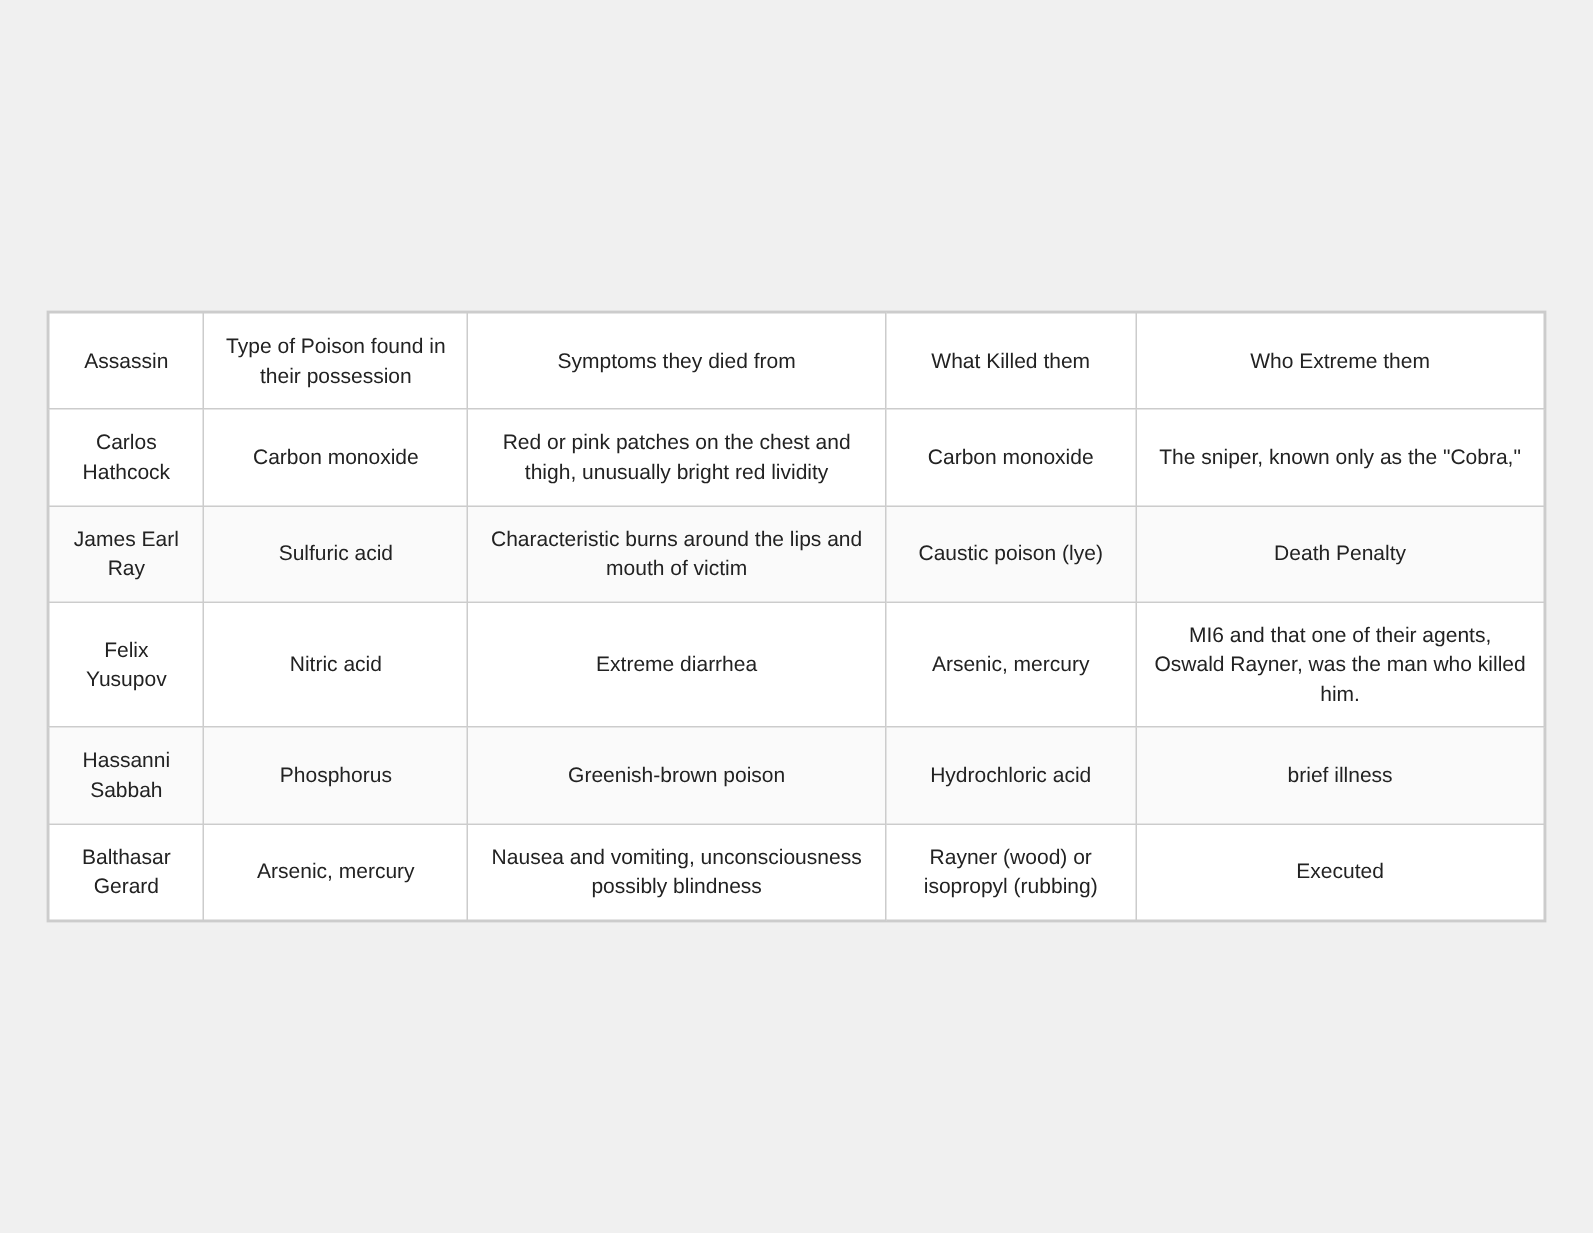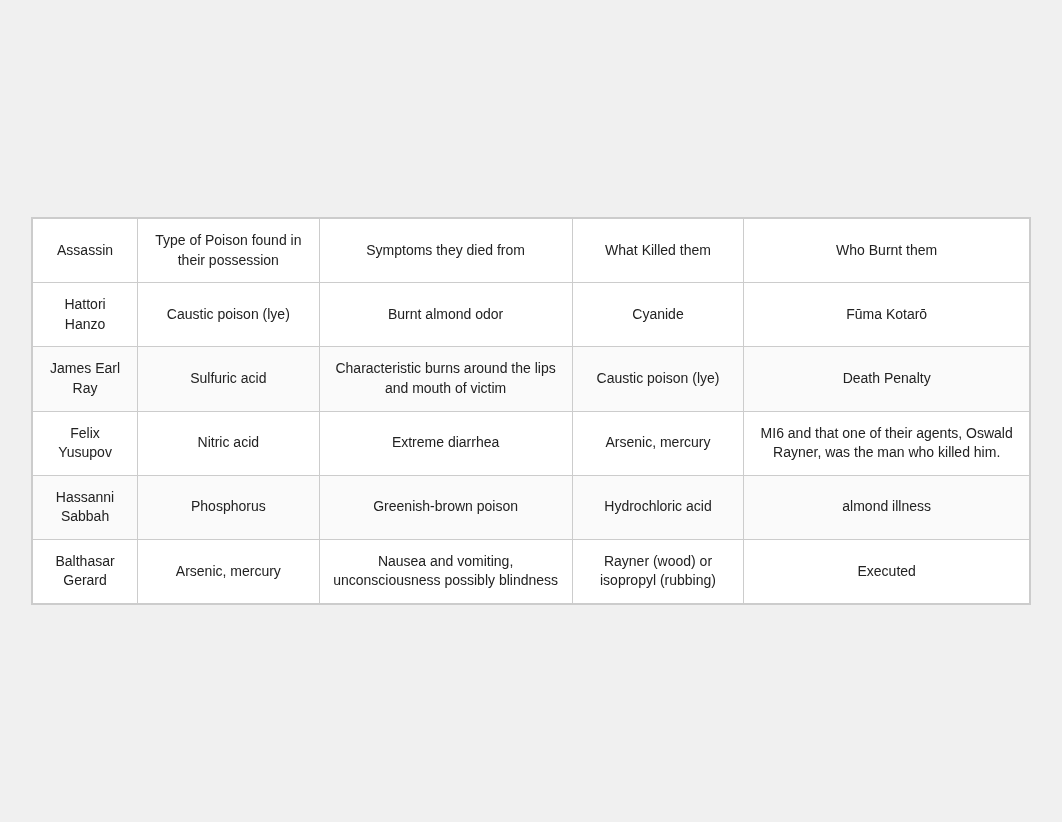--- a/index.html
+++ b/index.html
@@ -47,51 +47,51 @@
 <body>
 
 <div class="table-wrapper">
   <table>
     <thead>
       <tr>
         <th>Assassin</th>
         <th>Type of Poison found in their possession</th>
         <th>Symptoms they died from</th>
         <th>What Killed them</th>
-        <th>Who Burnt them</th>
+        <th>Who Extreme them</th>
       </tr>
     </thead>
     <tbody id="table-body">
-    <tr>
-          <td>Hattori Hanzo</td>
-          <td>Caustic poison (lye)</td>
-          <td>Burnt almond odor</td>
-          <td>Cyanide</td>
-          <td>Fūma Kotarō</td>
+        <tr>
+          <td>Carlos Hathcock</td>
+          <td>Carbon monoxide</td>
+          <td>Red or pink patches on the chest and   thigh, unusually bright red lividity</td>
+          <td>Carbon monoxide</td>
+          <td>The sniper, known only as the "Cobra,"</td>
         </tr>
         <tr>
           <td>James Earl Ray</td>
           <td>Sulfuric acid</td>
           <td>Characteristic burns around the lips and mouth of victim</td>
           <td>Caustic poison (lye)</td>
           <td>Death Penalty</td>
         </tr>
         <tr>
           <td>Felix Yusupov</td>
           <td>Nitric acid</td>
           <td>Extreme diarrhea</td>
           <td>Arsenic, mercury</td>
           <td>MI6 and that one of their agents, Oswald Rayner, was the man who killed him.</td>
         </tr>
         <tr>
           <td>Hassanni Sabbah</td>
           <td>Phosphorus</td>
           <td>Greenish-brown poison</td>
           <td>Hydrochloric acid</td>
-          <td>almond illness</td>
+          <td>brief illness</td>
         </tr>
         <tr>
           <td>Balthasar Gerard</td>
           <td>Arsenic, mercury</td>
           <td>Nausea and vomiting, unconsciousness possibly blindness</td>
           <td>Rayner (wood) or isopropyl (rubbing)</td>
           <td>Executed</td>
         </tr>
       </tbody>
   </table>

